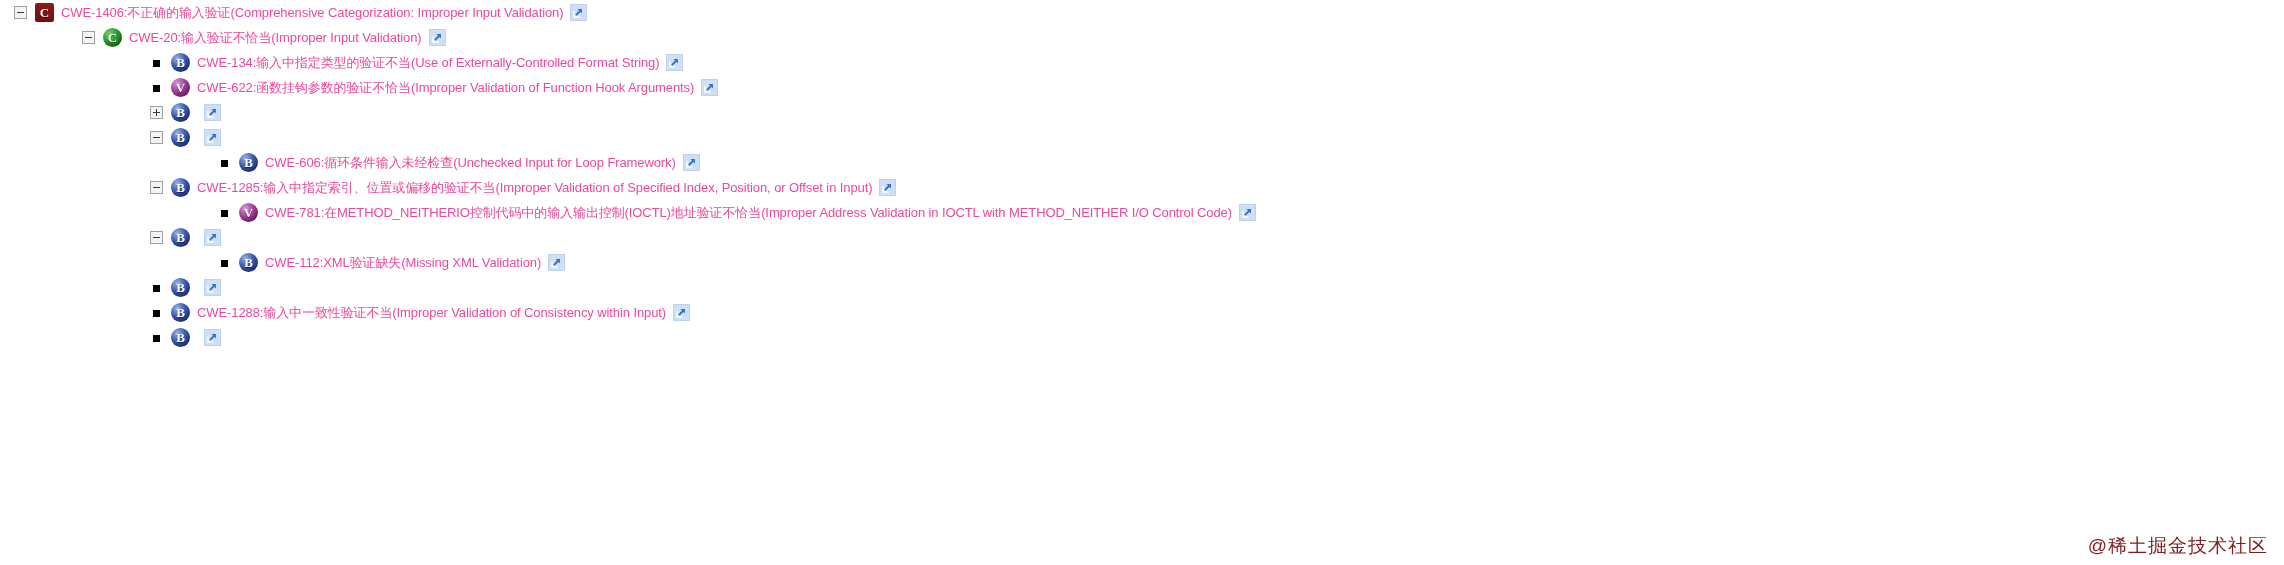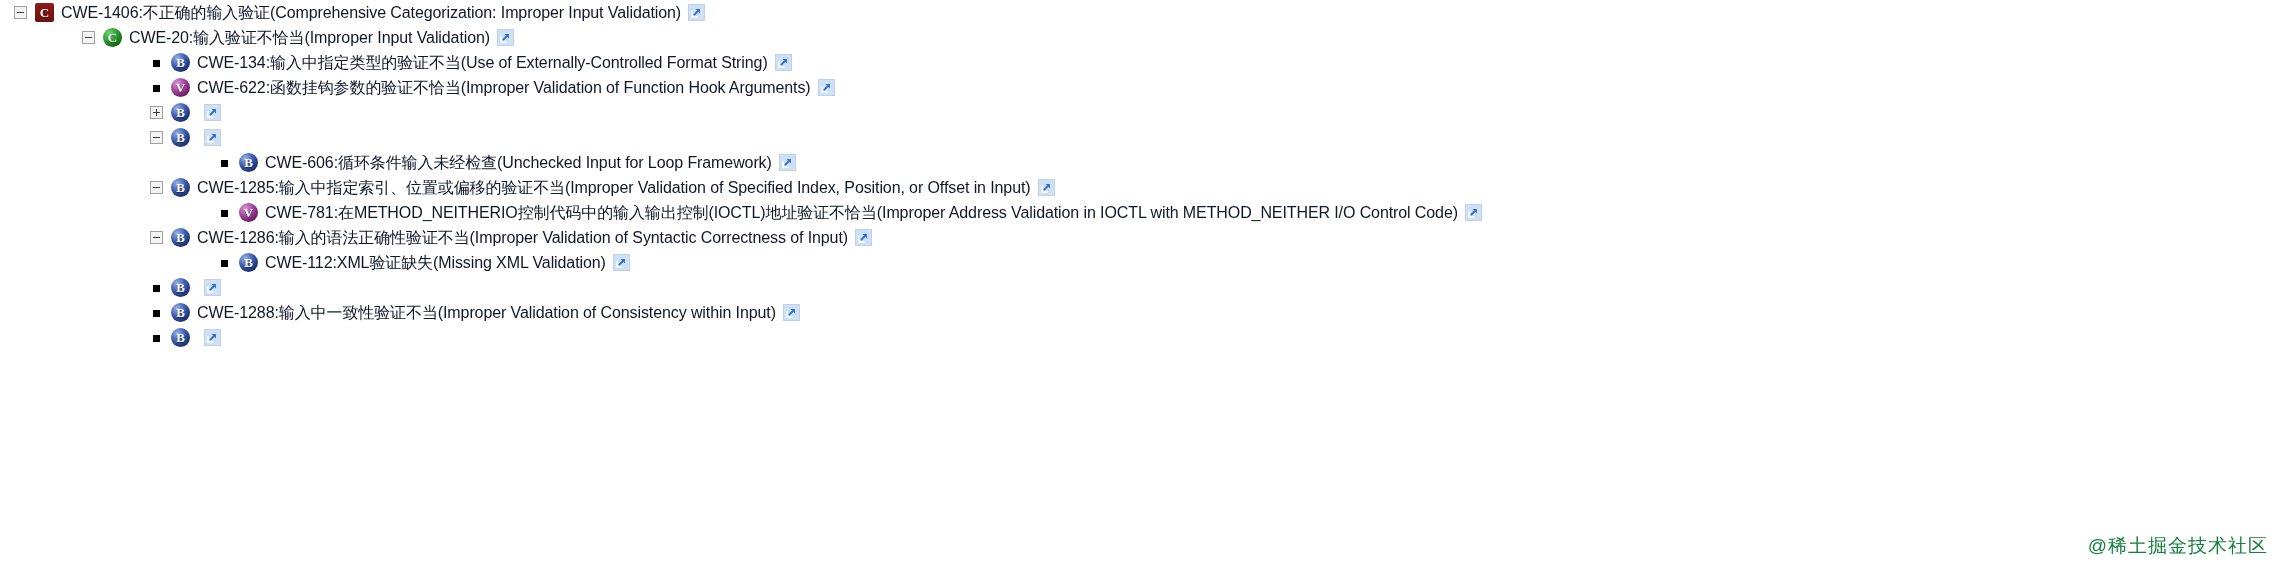--- a/index.html
+++ b/index.html
@@ -102,22 +102,22 @@
   }
   
   .badge.var{
     border-radius:50%;
     background:radial-gradient(circle at 33% 28%,#d79ad7 0%,#a6479e 40%,#6d1b63 74%,#3a0d34 100%);
     text-shadow:0 1px 1px rgba(0,0,0,.55);
   }
 
   
   .label{
-    color:#0f172a;
-    font-size:16px;
+    color:#ec4899;
+    font-size:13px;
     line-height:25px;
     letter-spacing:-0.1px;
     cursor:pointer;
   }
 
   
   .extlink{
     flex:0 0 auto;
     width:17px;height:17px;
     margin-left:7px;
@@ -128,21 +128,21 @@
     box-sizing:border-box;
     cursor:pointer;
   }
   .extlink svg{display:block;width:100%;height:100%;}
 
   
   #watermark{
     position:absolute;
     right:16px;
     bottom:6px;
-    color:#15803d;
+    color:#7f1d1d;
     font-size:19px;
     letter-spacing:1px;
     user-select:none;
   }
 </style>
 </head>
 <body>
 
 <div id="tree">
     <div class="row">
@@ -266,21 +266,20 @@
           <path d="M5.5 11.5 L11 6" stroke="#2f72d0" stroke-width="2.2" fill="none"></path>
           <path d="M7.4 4.6 L12.4 4.6 L12.4 9.6 Z" fill="#2f72d0"></path>
           <path d="M3.4 7.2 L3.4 13.6 L9.8 13.6" stroke="#ffffff" stroke-width="1.6" fill="none"></path>
         </svg>
       </span>
     </div>
     <div class="row">
       <span class="indent" style="width: 150px;"></span>
       <span class="toggle"></span>
       <span class="badge base">B</span>
-      <span class="label">CWE-1286:输入的语法正确性验证不当(Improper Validation of Syntactic Correctness of Input)</span>
       <span class="extlink">
         <svg viewBox="0 0 17 17" xmlns="http://www.w3.org/2000/svg">
           <rect x="0" y="0" width="17" height="17" fill="#cfe0f5"></rect>
           <path d="M5.5 11.5 L11 6" stroke="#2f72d0" stroke-width="2.2" fill="none"></path>
           <path d="M7.4 4.6 L12.4 4.6 L12.4 9.6 Z" fill="#2f72d0"></path>
           <path d="M3.4 7.2 L3.4 13.6 L9.8 13.6" stroke="#ffffff" stroke-width="1.6" fill="none"></path>
         </svg>
       </span>
     </div>
     <div class="row">

